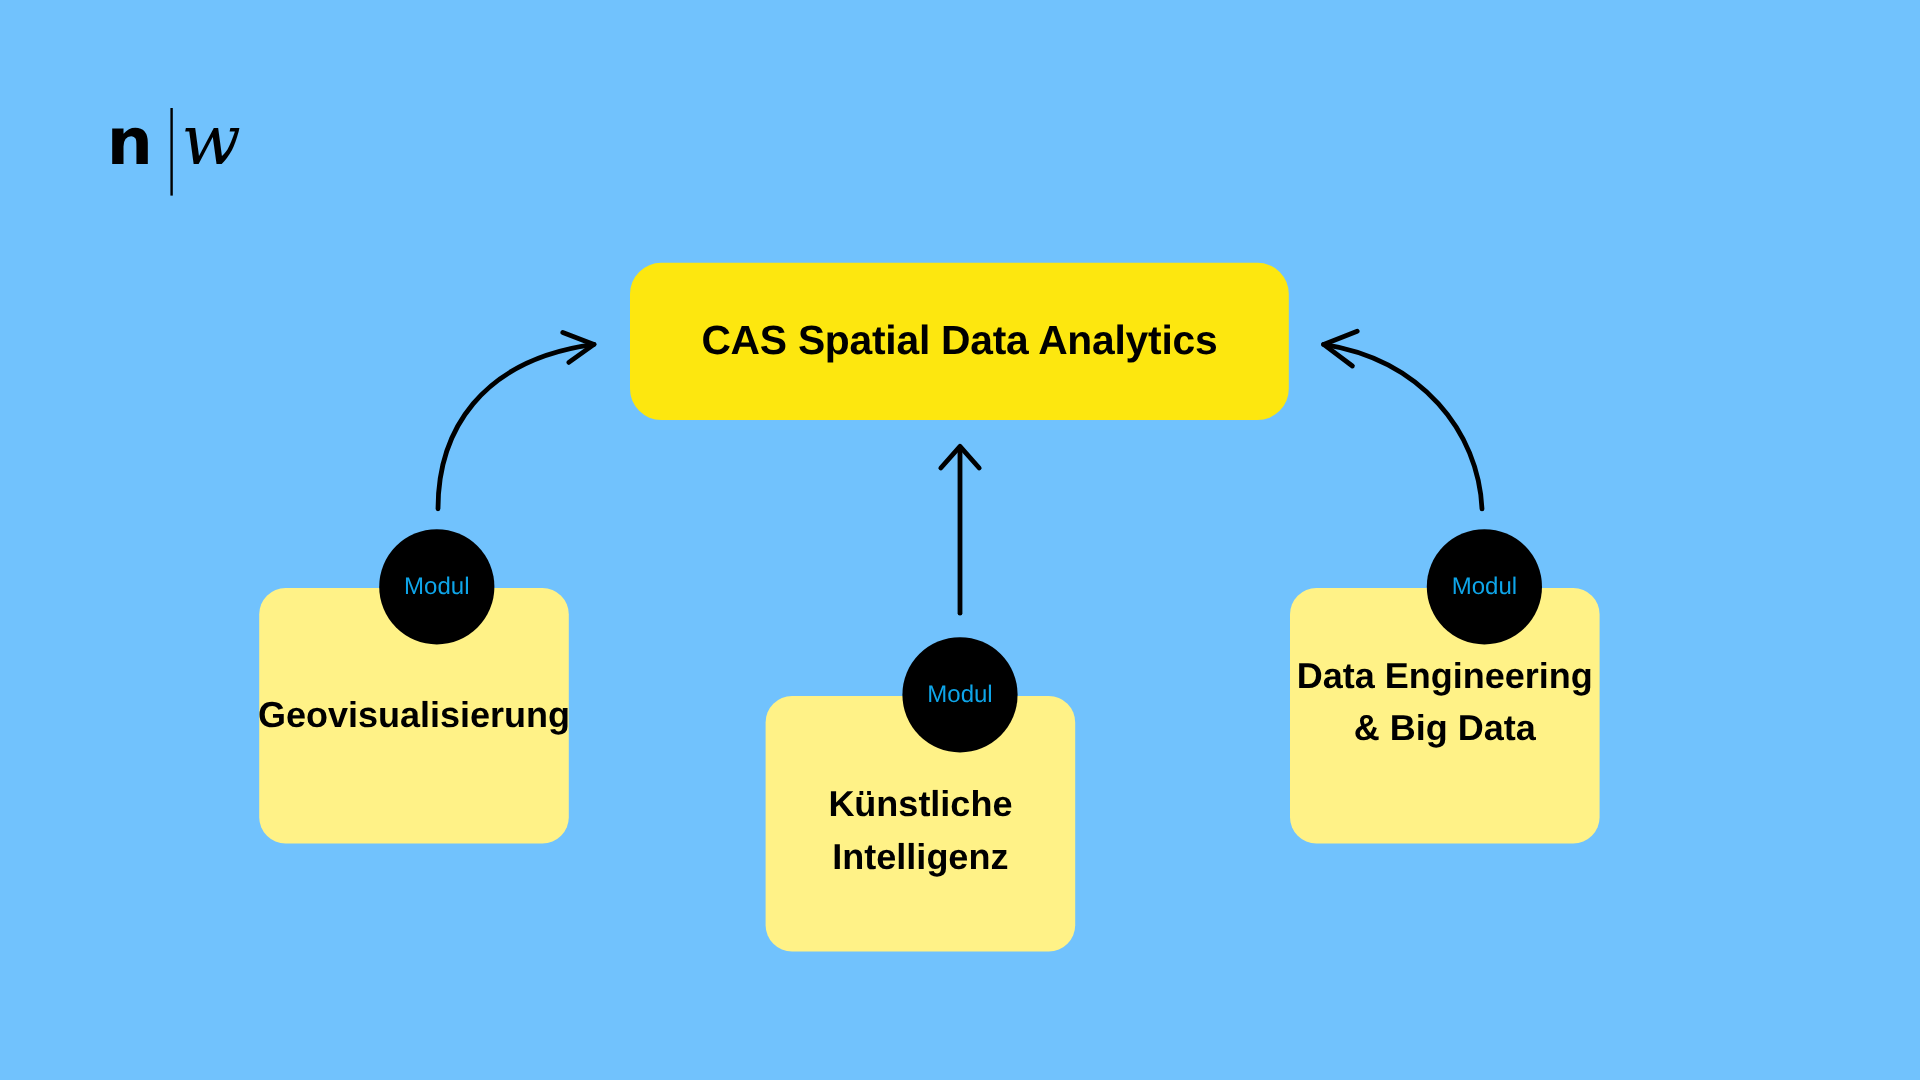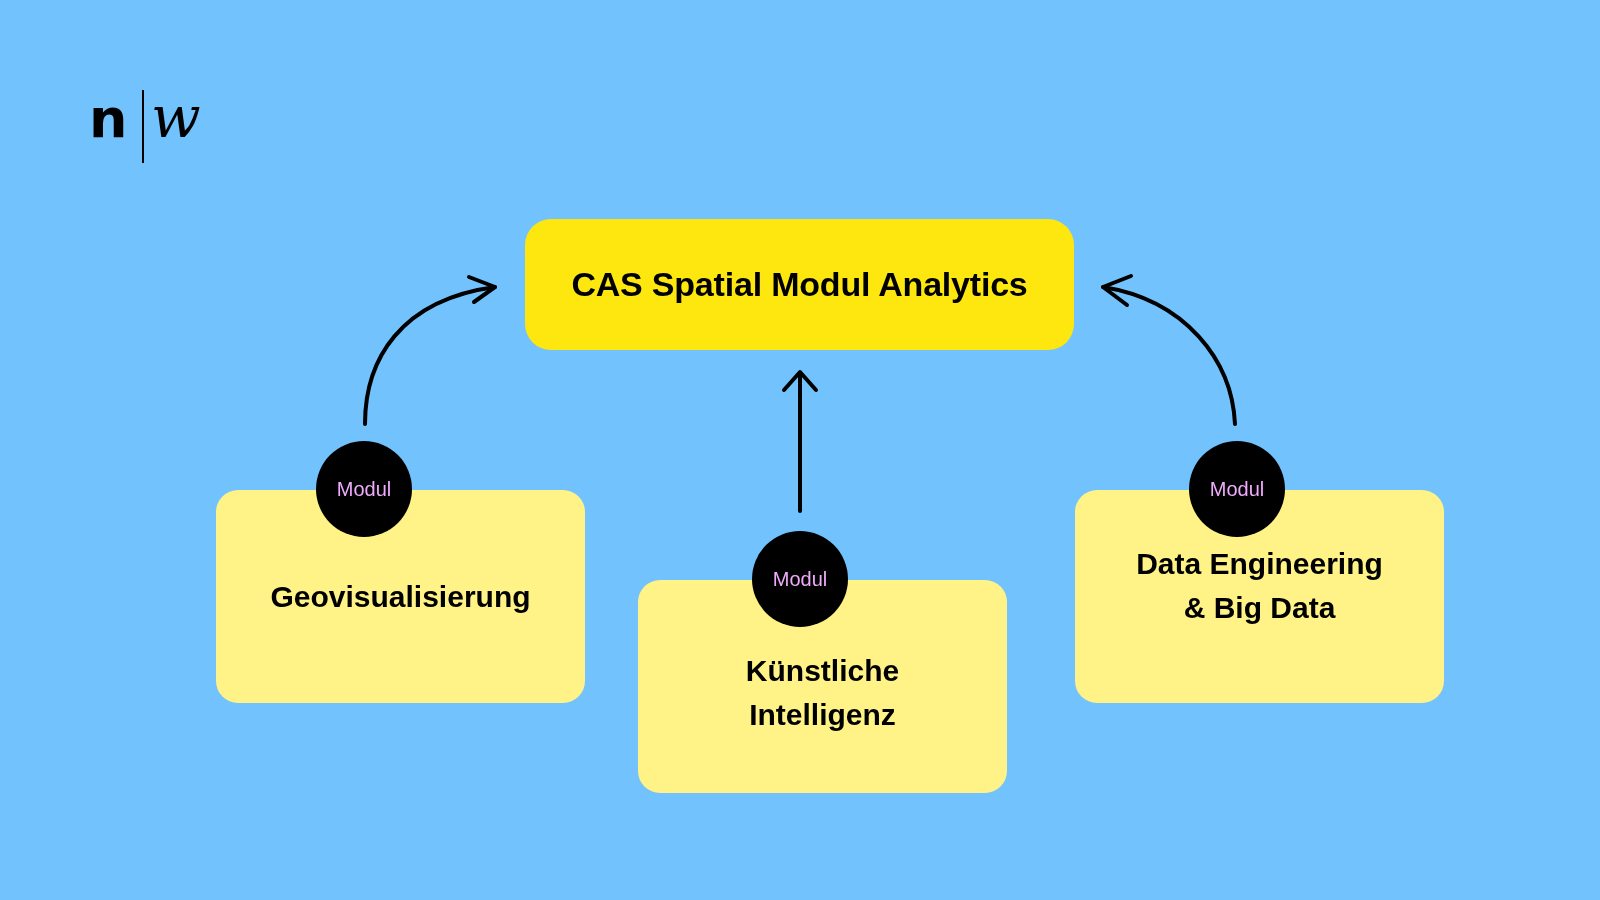--- a/index.html
+++ b/index.html
@@ -27,37 +27,37 @@
     }
     .main-box {
       position: absolute; left: 525px; top: 219px; width: 549px; height: 131px;
       background: #fde70f; border-radius: 26px;
       display: flex; align-items: center; justify-content: center;
     }
     .main-box span {
       font-weight: bold; font-size: 34px; color: #000; letter-spacing: -0.2px;
     }
     .card {
-      position: absolute; width: 369px; height: 213px;
+      position: absolute; width: 258px; height: 213px;
       background: #fff287; border-radius: 22px;
       display: flex; align-items: center; justify-content: center;
       text-align: center;
     }
     .card span {
       font-weight: bold; font-size: 30px; line-height: 44px; color: #000;
       white-space: pre-line;
     }
     .card-geo { left: 216px; top: 490px; }
     .card-ki { left: 638px; top: 580px; }
     .card-de { left: 1075px; top: 490px; }
     .card-de span { margin-top: -22px; }
     .card-ki span { margin-top: 12px; }
     .badge {
       position: absolute; width: 96px; height: 96px; border-radius: 50%;
-      background: #000; color: #f0abfc;
+      background: #000; color: #0ea5e9;
       display: flex; align-items: center; justify-content: center;
       font-size: 20px;
     }
     .badge-geo { left: 316px; top: 441px; }
     .badge-ki { left: 752px; top: 531px; }
     .badge-de { left: 1189px; top: 441px; }
     svg.arrows { position: absolute; left: 0; top: 0; }
   </style>
 </head>
 <body>
@@ -73,21 +73,21 @@
     <path d="M365 424 C 365 360, 400 300, 495 287"></path>
     <path d="M469 277 L 495 287 L 474 302"></path>
     <path d="M800 511 L 800 373"></path>
     <path d="M784 390 L 800 372 L 816 390"></path>
     <path d="M1235 424 C 1232 360, 1185 300, 1103 287"></path>
     <path d="M1131 276 L 1103 287 L 1127 305"></path>
   </g>
 </svg>
 
 <div class="main-box">
-  <span>CAS Spatial Modul Analytics</span>
+  <span>CAS Spatial Data Analytics</span>
 </div>
 
 <div class="card card-geo">
   <span>Geovisualisierung</span>
 </div>
 <div class="badge badge-geo">Modul</div>
 
 <div class="card card-ki">
   <span>Künstliche
 Intelligenz</span>

